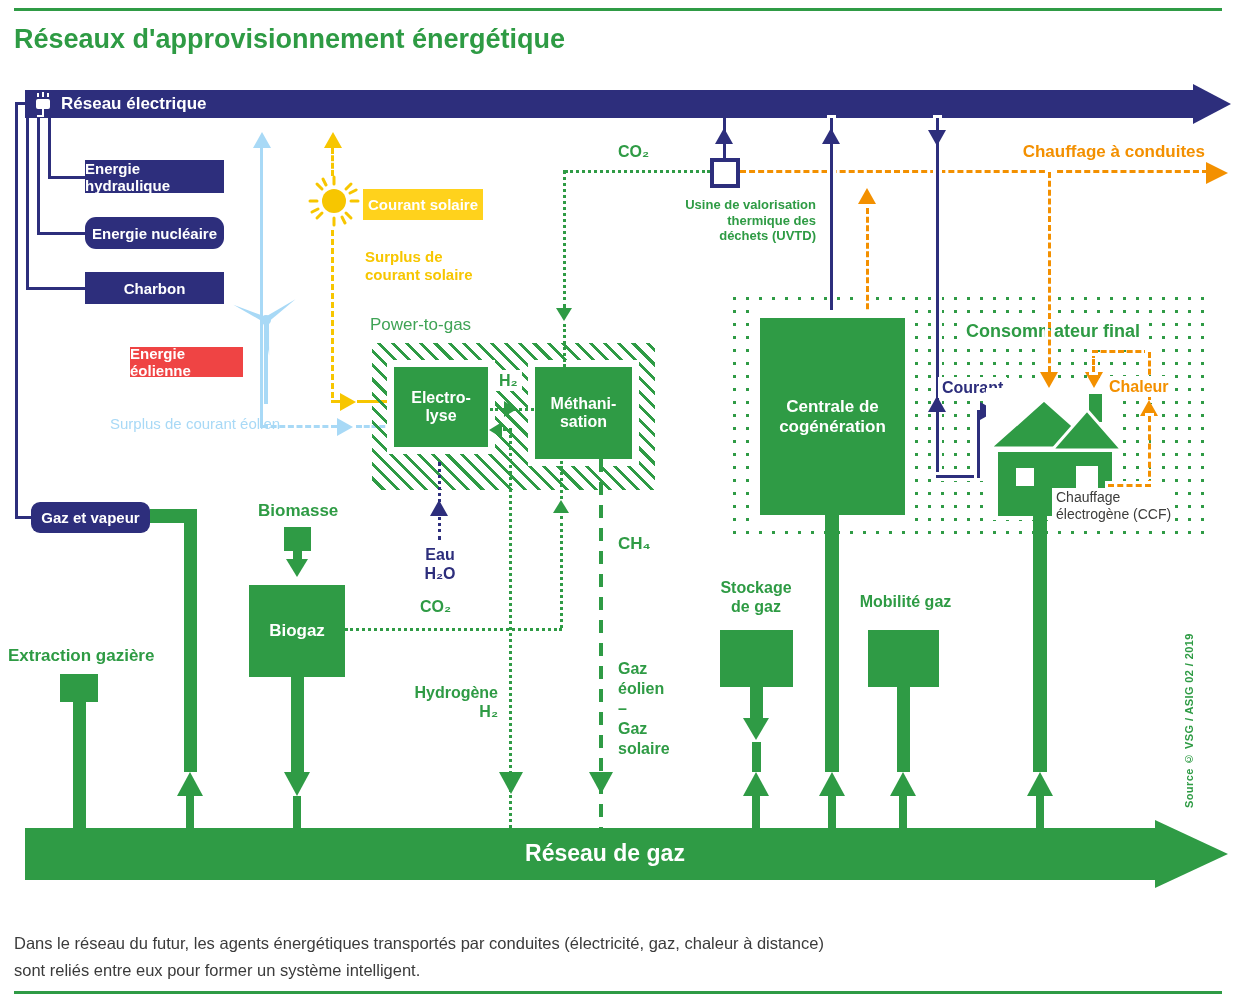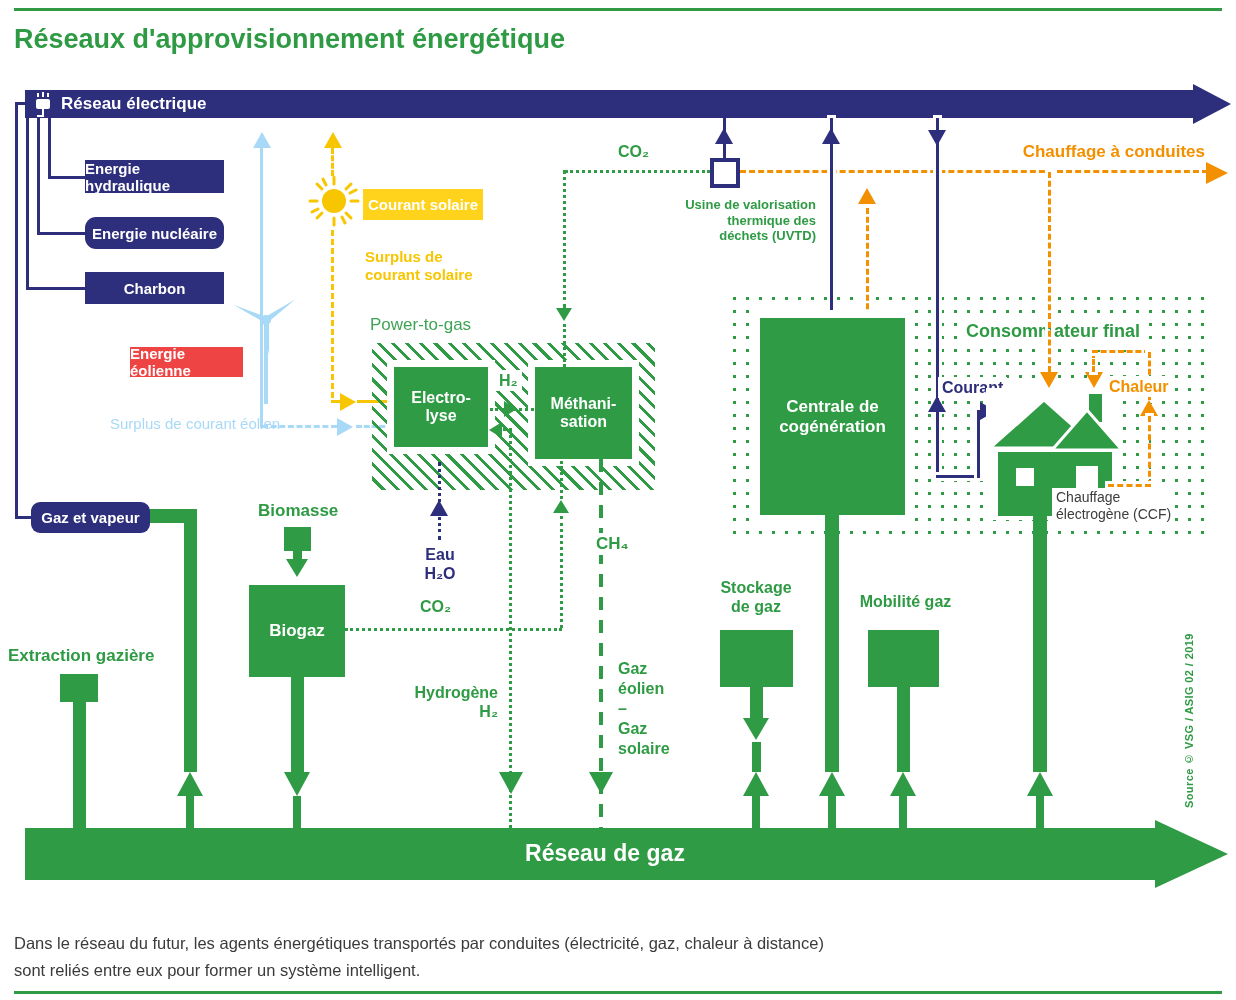--- a/index.html
+++ b/index.html
@@ -251,21 +251,21 @@
   <div class="a pipe" style="left:293px;top:796px;width:8px;height:32px;"></div>
 
   <div class="a hdot" style="left:345px;top:628px;width:217px;color:#2f9b45;"></div>
   <div class="a vdot" style="left:560px;top:516px;height:112px;color:#2f9b45;"></div>
   <div class="a tri tu s" style="left:553px;top:500px;color:#2f9b45;"></div>
   <div class="a vdot" style="left:560px;top:461px;height:38px;color:#2f9b45;"></div>
   <div class="a lbl" style="left:420px;top:597px;color:#2f9b45;font-weight:bold;font-size:16px;">CO₂</div>
 
   <div class="a vlong" style="left:599px;top:459px;height:369px;color:#2f9b45;"></div>
   <div class="a tri td" style="left:589px;top:772px;border-left-width:12px;border-right-width:12px;border-top-width:22px;color:#2f9b45;"></div>
-  <div class="a lbl wbg" style="left:592px;top:533px;color:#2f9b45;font-weight:bold;font-size:17px;">CH₄</div>
+  <div class="a lbl wbg" style="left:614px;top:533px;color:#2f9b45;font-weight:bold;font-size:17px;">CH₄</div>
   <div class="a lbl wbg" style="left:614px;top:658px;color:#2f9b45;font-weight:bold;font-size:16px;line-height:1.25;">
     <div>Gaz</div>
     <div>éolien</div>
     <div>–</div>
     <div>Gaz</div>
     <div>solaire</div>
   </div>
 
   <div class="a lbl" style="left:8px;top:646px;color:#2e9b44;font-weight:bold;font-size:17px;">Extraction gazière</div>
   <div class="a pipe" style="left:60px;top:674px;width:38px;height:28px;"></div>

